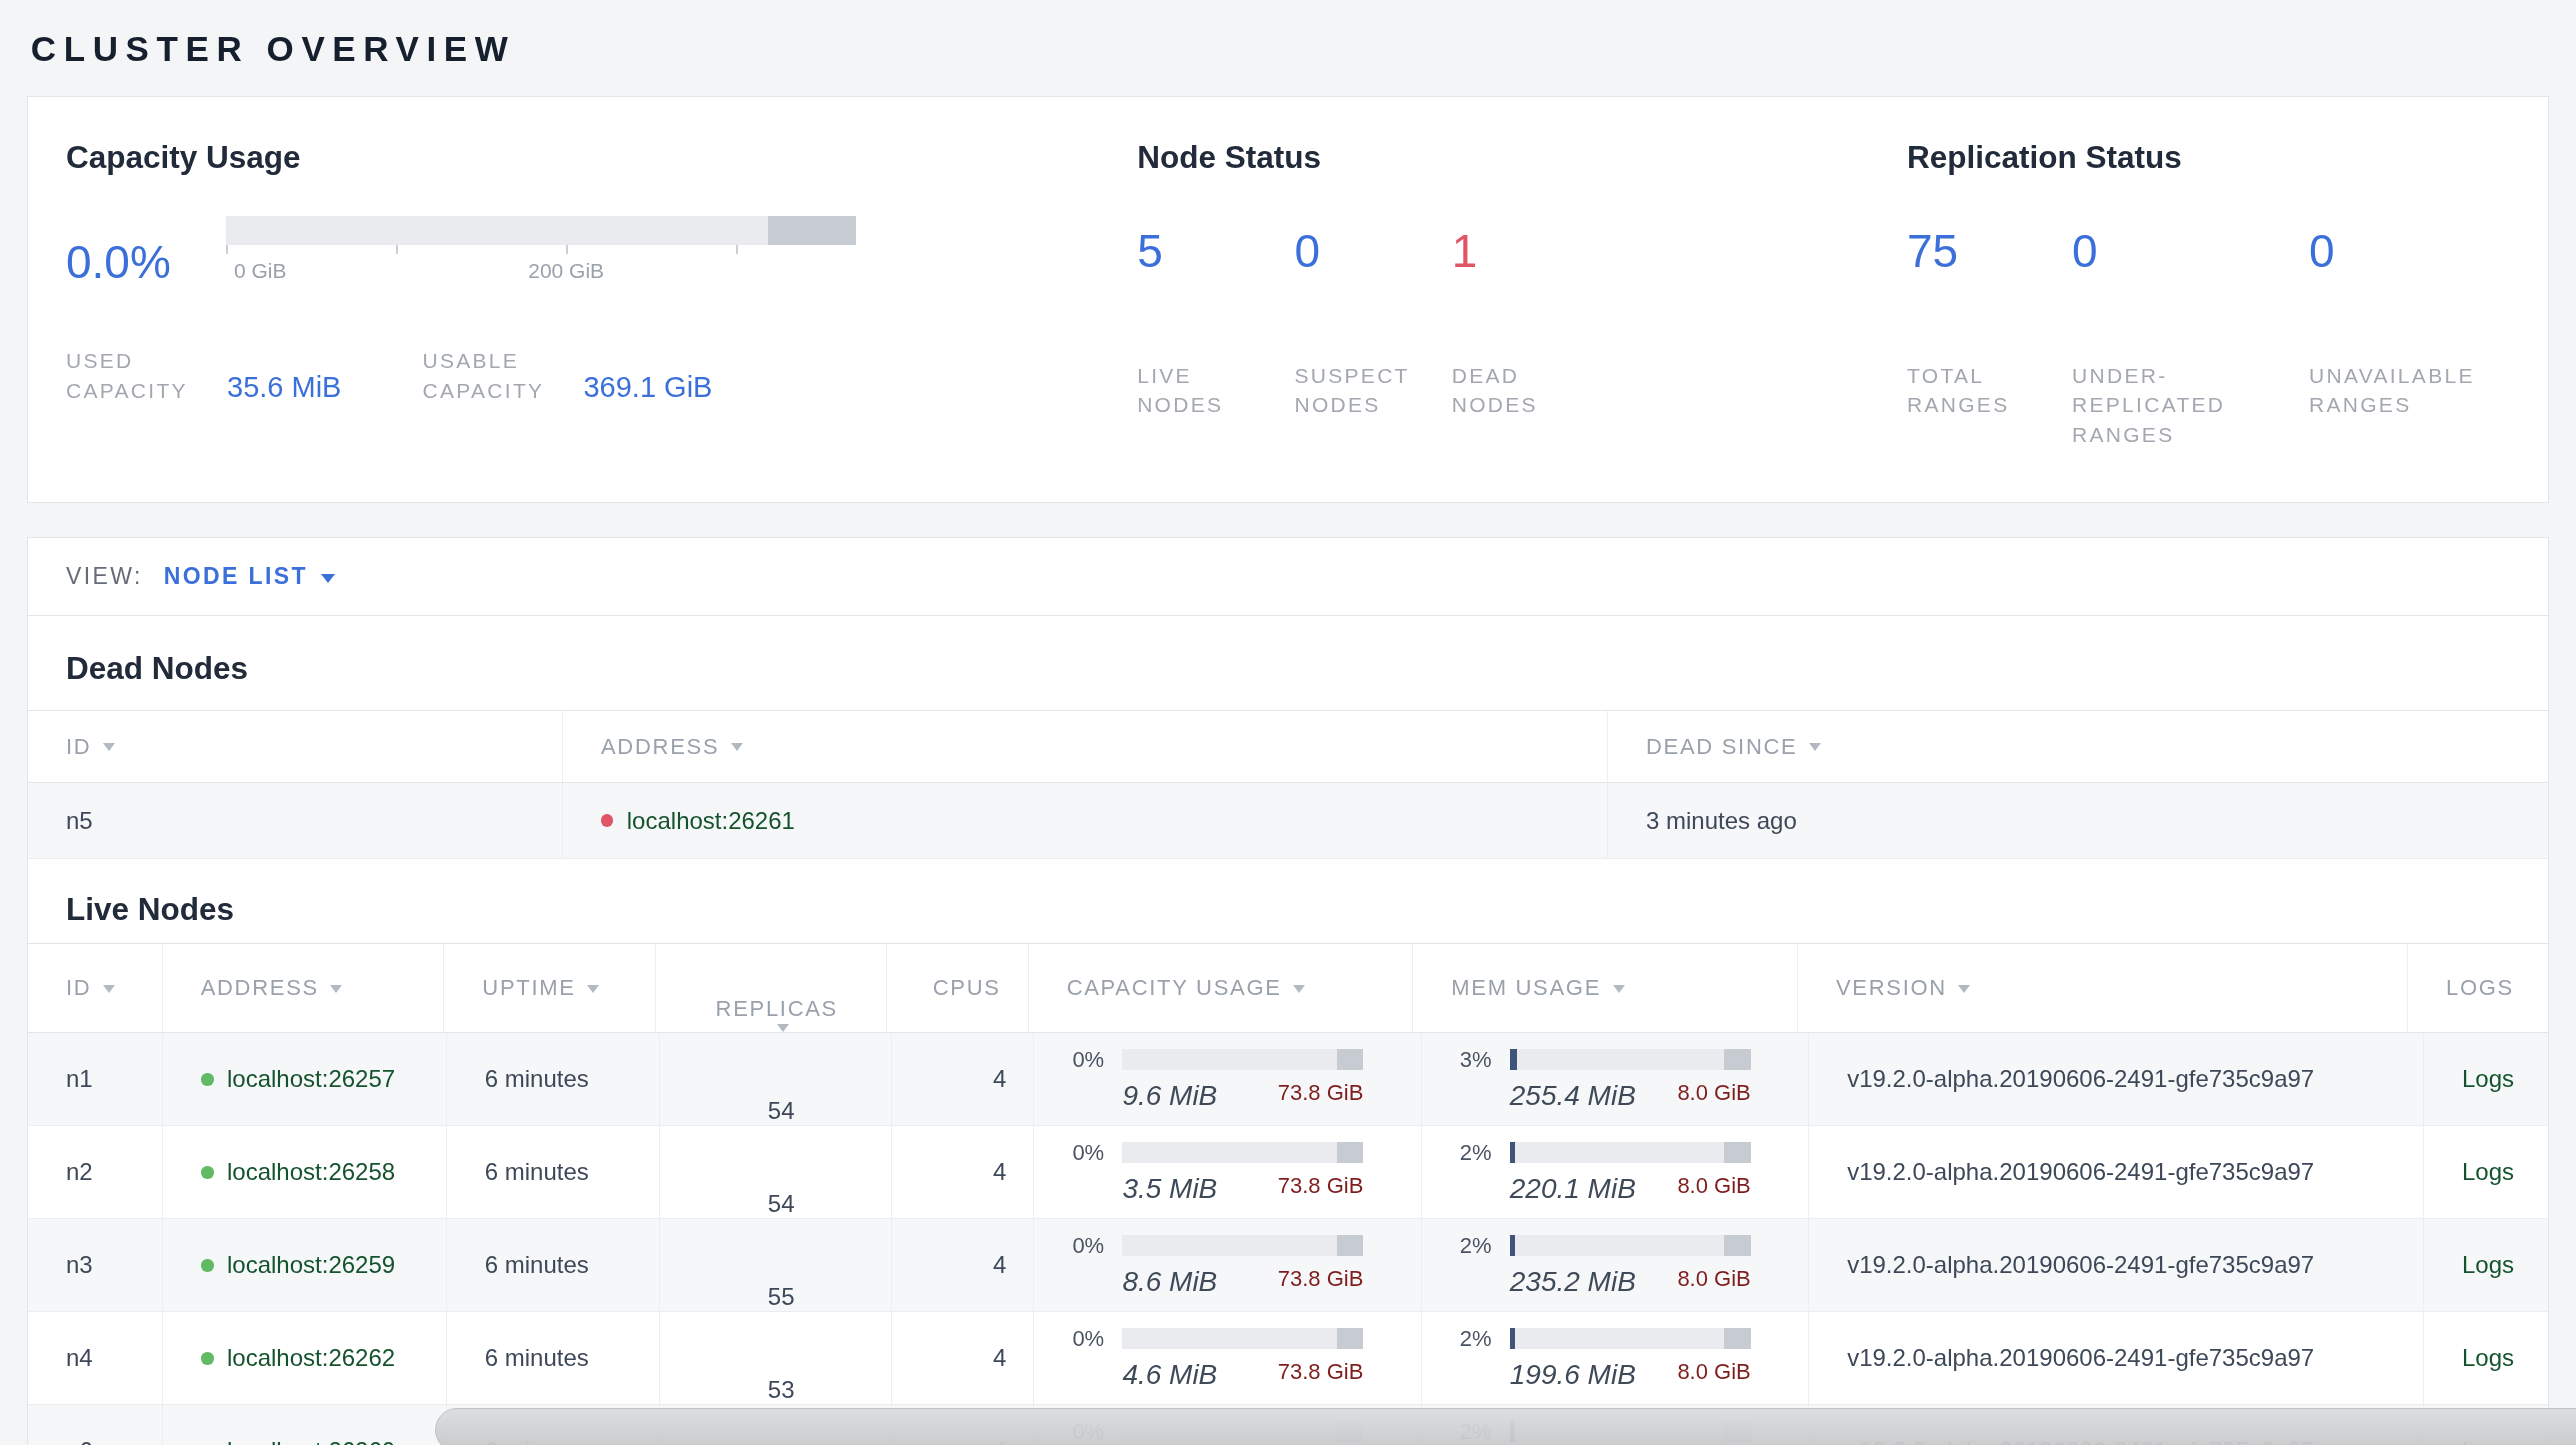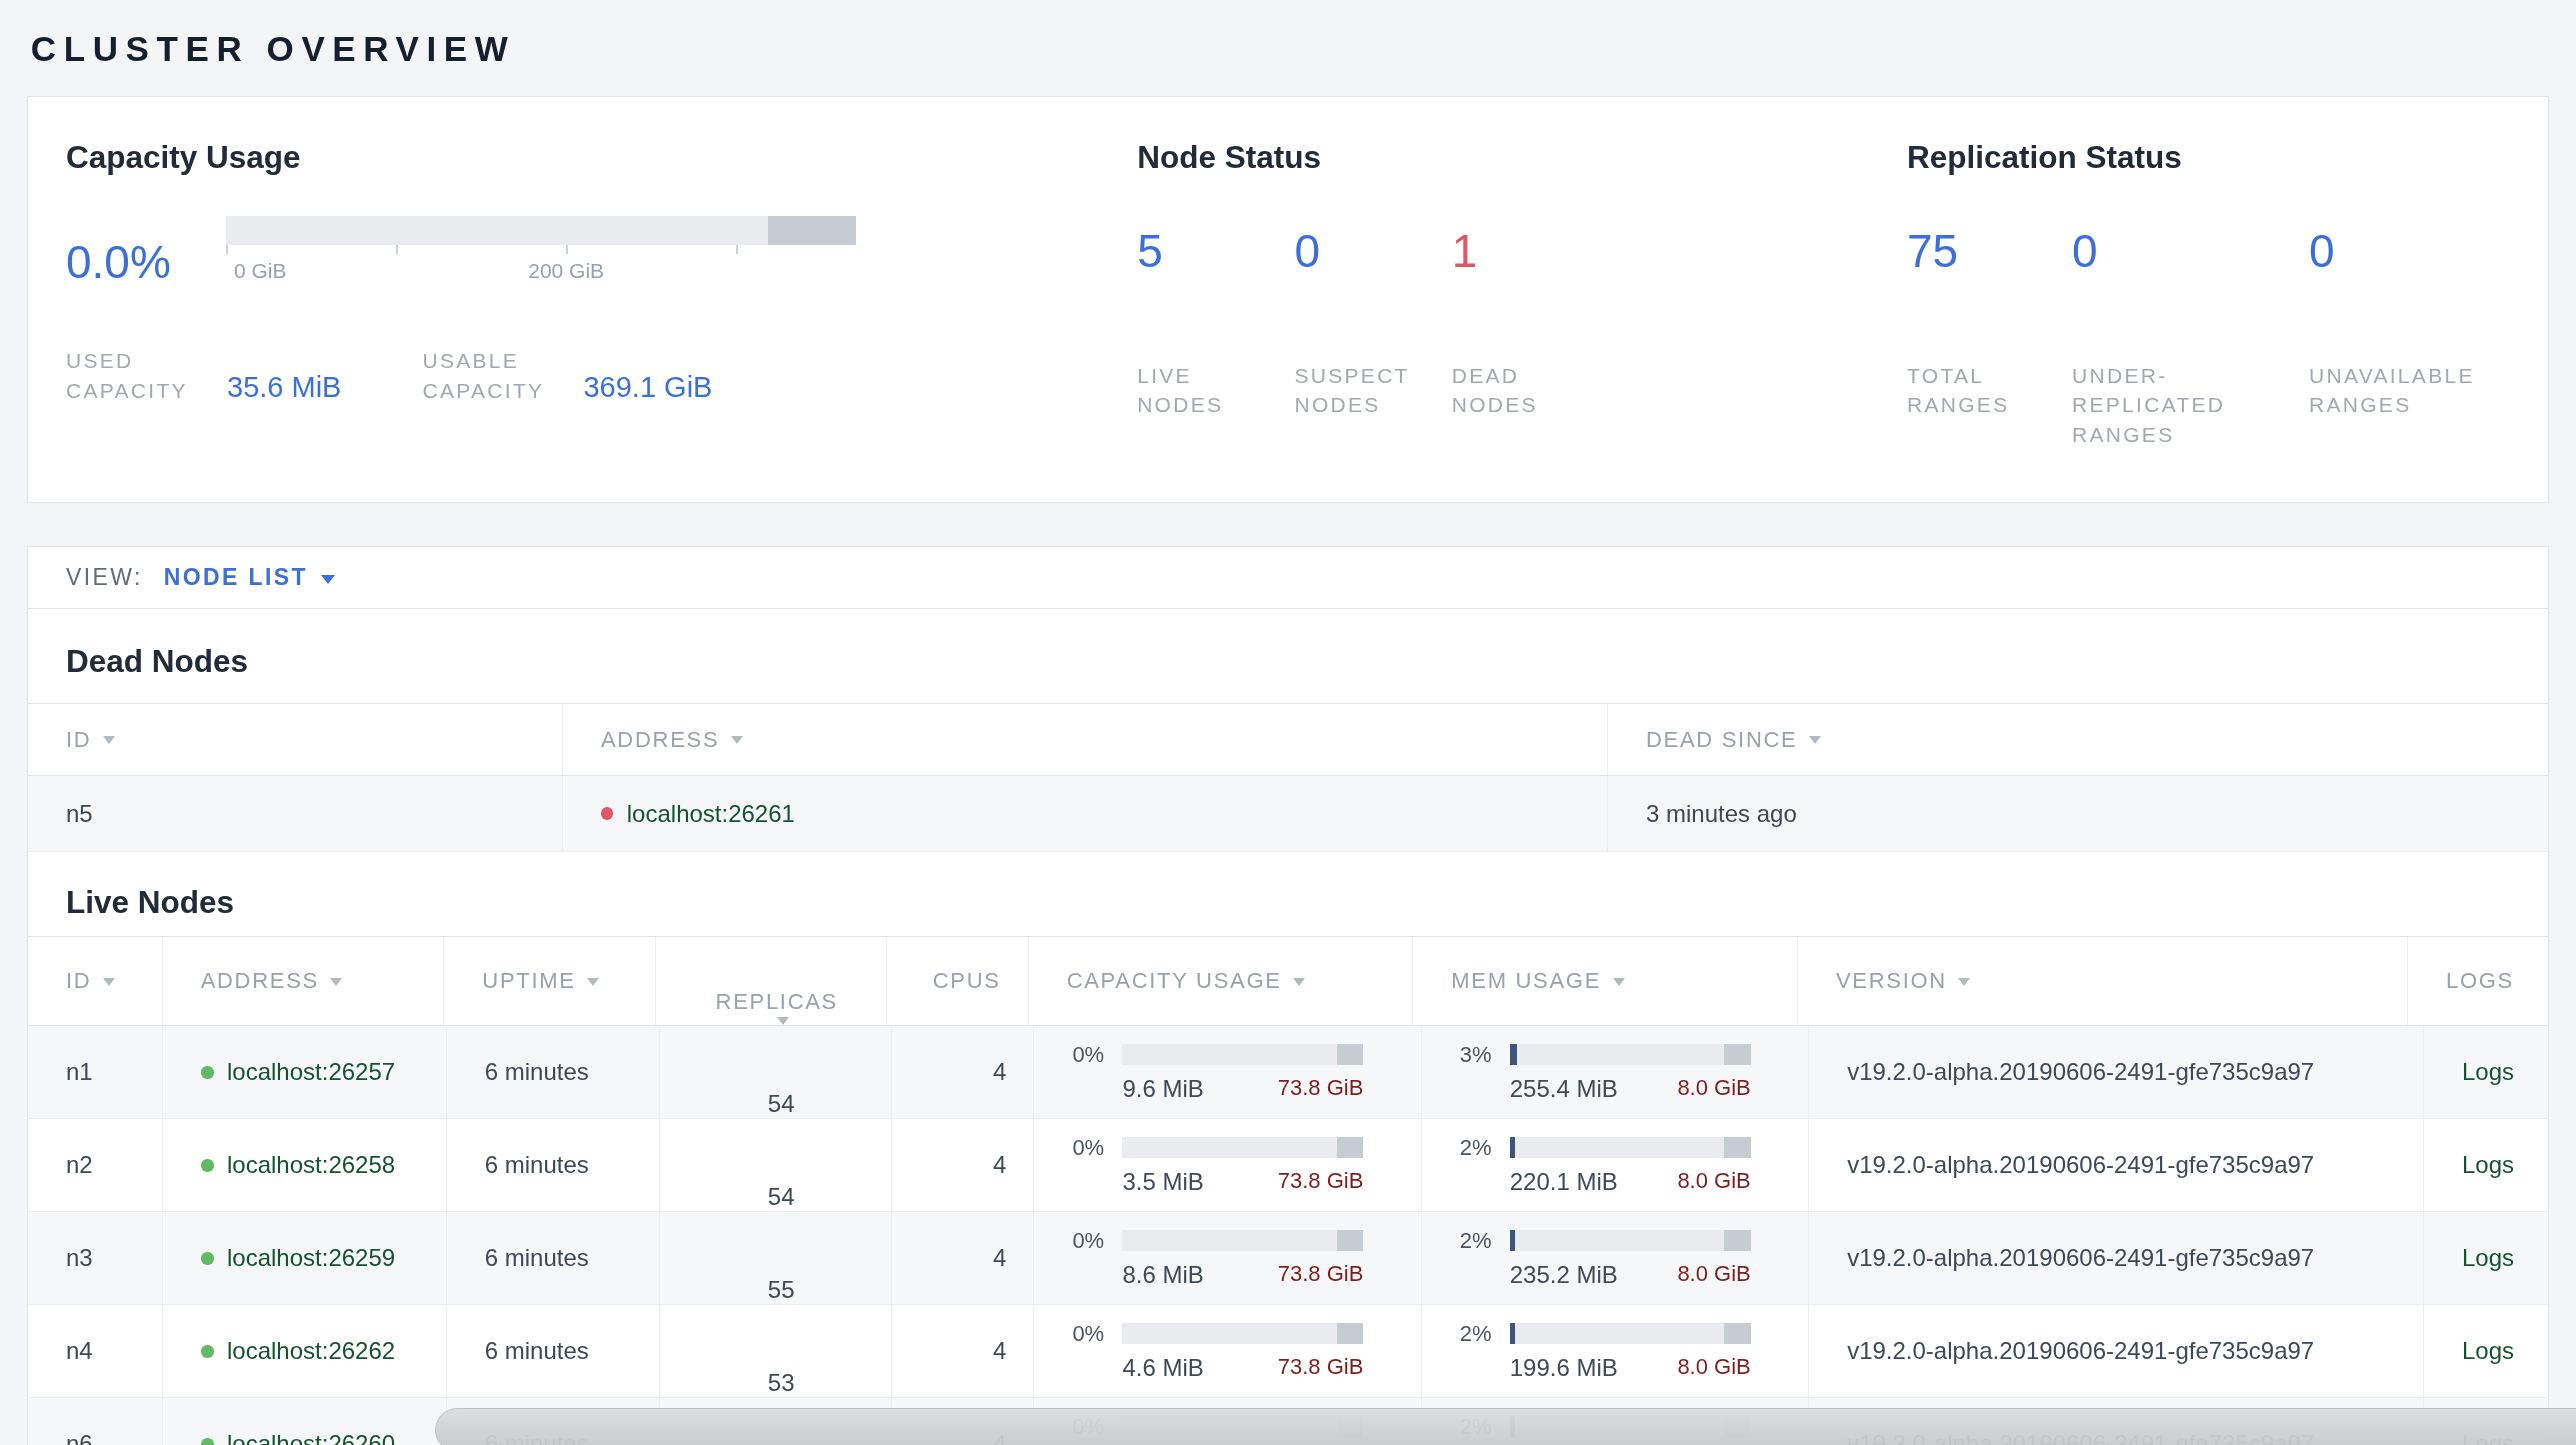--- a/index.html
+++ b/index.html
@@ -54,21 +54,21 @@
   .sec-nodes .stat-col { width:143px; margin-right:14.3px; }
   .sec-repl .stat-col.w1 { width:148px; margin-right:17px; }
   .sec-repl .stat-col.w2 { width:220px; margin-right:17px; }
   .sec-repl .stat-col.w3 { width:201px; }
   .stat-num { font-size:46px; line-height:1.15; font-weight:500; color:#3b6fd9; }
   .stat-num.danger { color:#df5666; }
   .stat-col .stat-label { margin-top:83px; }
 
   
   .view-bar {
-    margin-top:43px; height:63px; display:flex; align-items:center;
+    margin-top:34px; height:79px; display:flex; align-items:center;
     padding:0 38px; background:#fff;
     border:1px solid #e3e6e8;
   }
   .view-label { font-size:23px; letter-spacing:2.4px; color:#646c79; font-weight:500; }
   .view-select { display:flex; align-items:center; margin-left:21px; cursor:pointer; }
   .view-select-value { font-size:23px; letter-spacing:2.4px; color:#3b6fd9; font-weight:600; }
   .caret-down {
     width:0; height:0; margin-left:13.4px; margin-top:3.8px;
     border-left:7.6px solid transparent; border-right:7.6px solid transparent;
     border-top:9.5px solid #3b6fd9;
@@ -131,21 +131,21 @@
 
   
   .c-usage { flex-direction:column; justify-content:center; align-items:flex-start; }
   .usage { width:291px; }
   .usage-top { display:flex; align-items:center; }
   .u-pct { width:50px; font-size:22px; color:#495362; }
   .u-bar { position:relative; flex:1; height:21px; background:#e9ebee; overflow:hidden; }
   .u-used { position:absolute; left:0; top:0; height:100%; background:#3f547a; }
   .u-res { position:absolute; right:0; top:0; height:100%; width:11%; background:#c7ccd3; }
   .usage-bottom { display:flex; justify-content:space-between; margin-left:50px; margin-top:7.6px; }
-  .u-used-label { font-size:24px; color:#3f4a59; }
+  .u-used-label { font-size:28px; color:#3f4a59;font-style:italic; }
   .u-total-label { font-size:22px; color:#7f1d1d; }
 
   
   .h-scrollbar {
     position:absolute; bottom:-5.7px; left:435px; right:-23px; height:44px;
     background:linear-gradient(#dcdddf, #c5c7c9);
     border:1px solid #bcbec0;
     border-radius:22px; opacity:.95;
   }
 </style>

